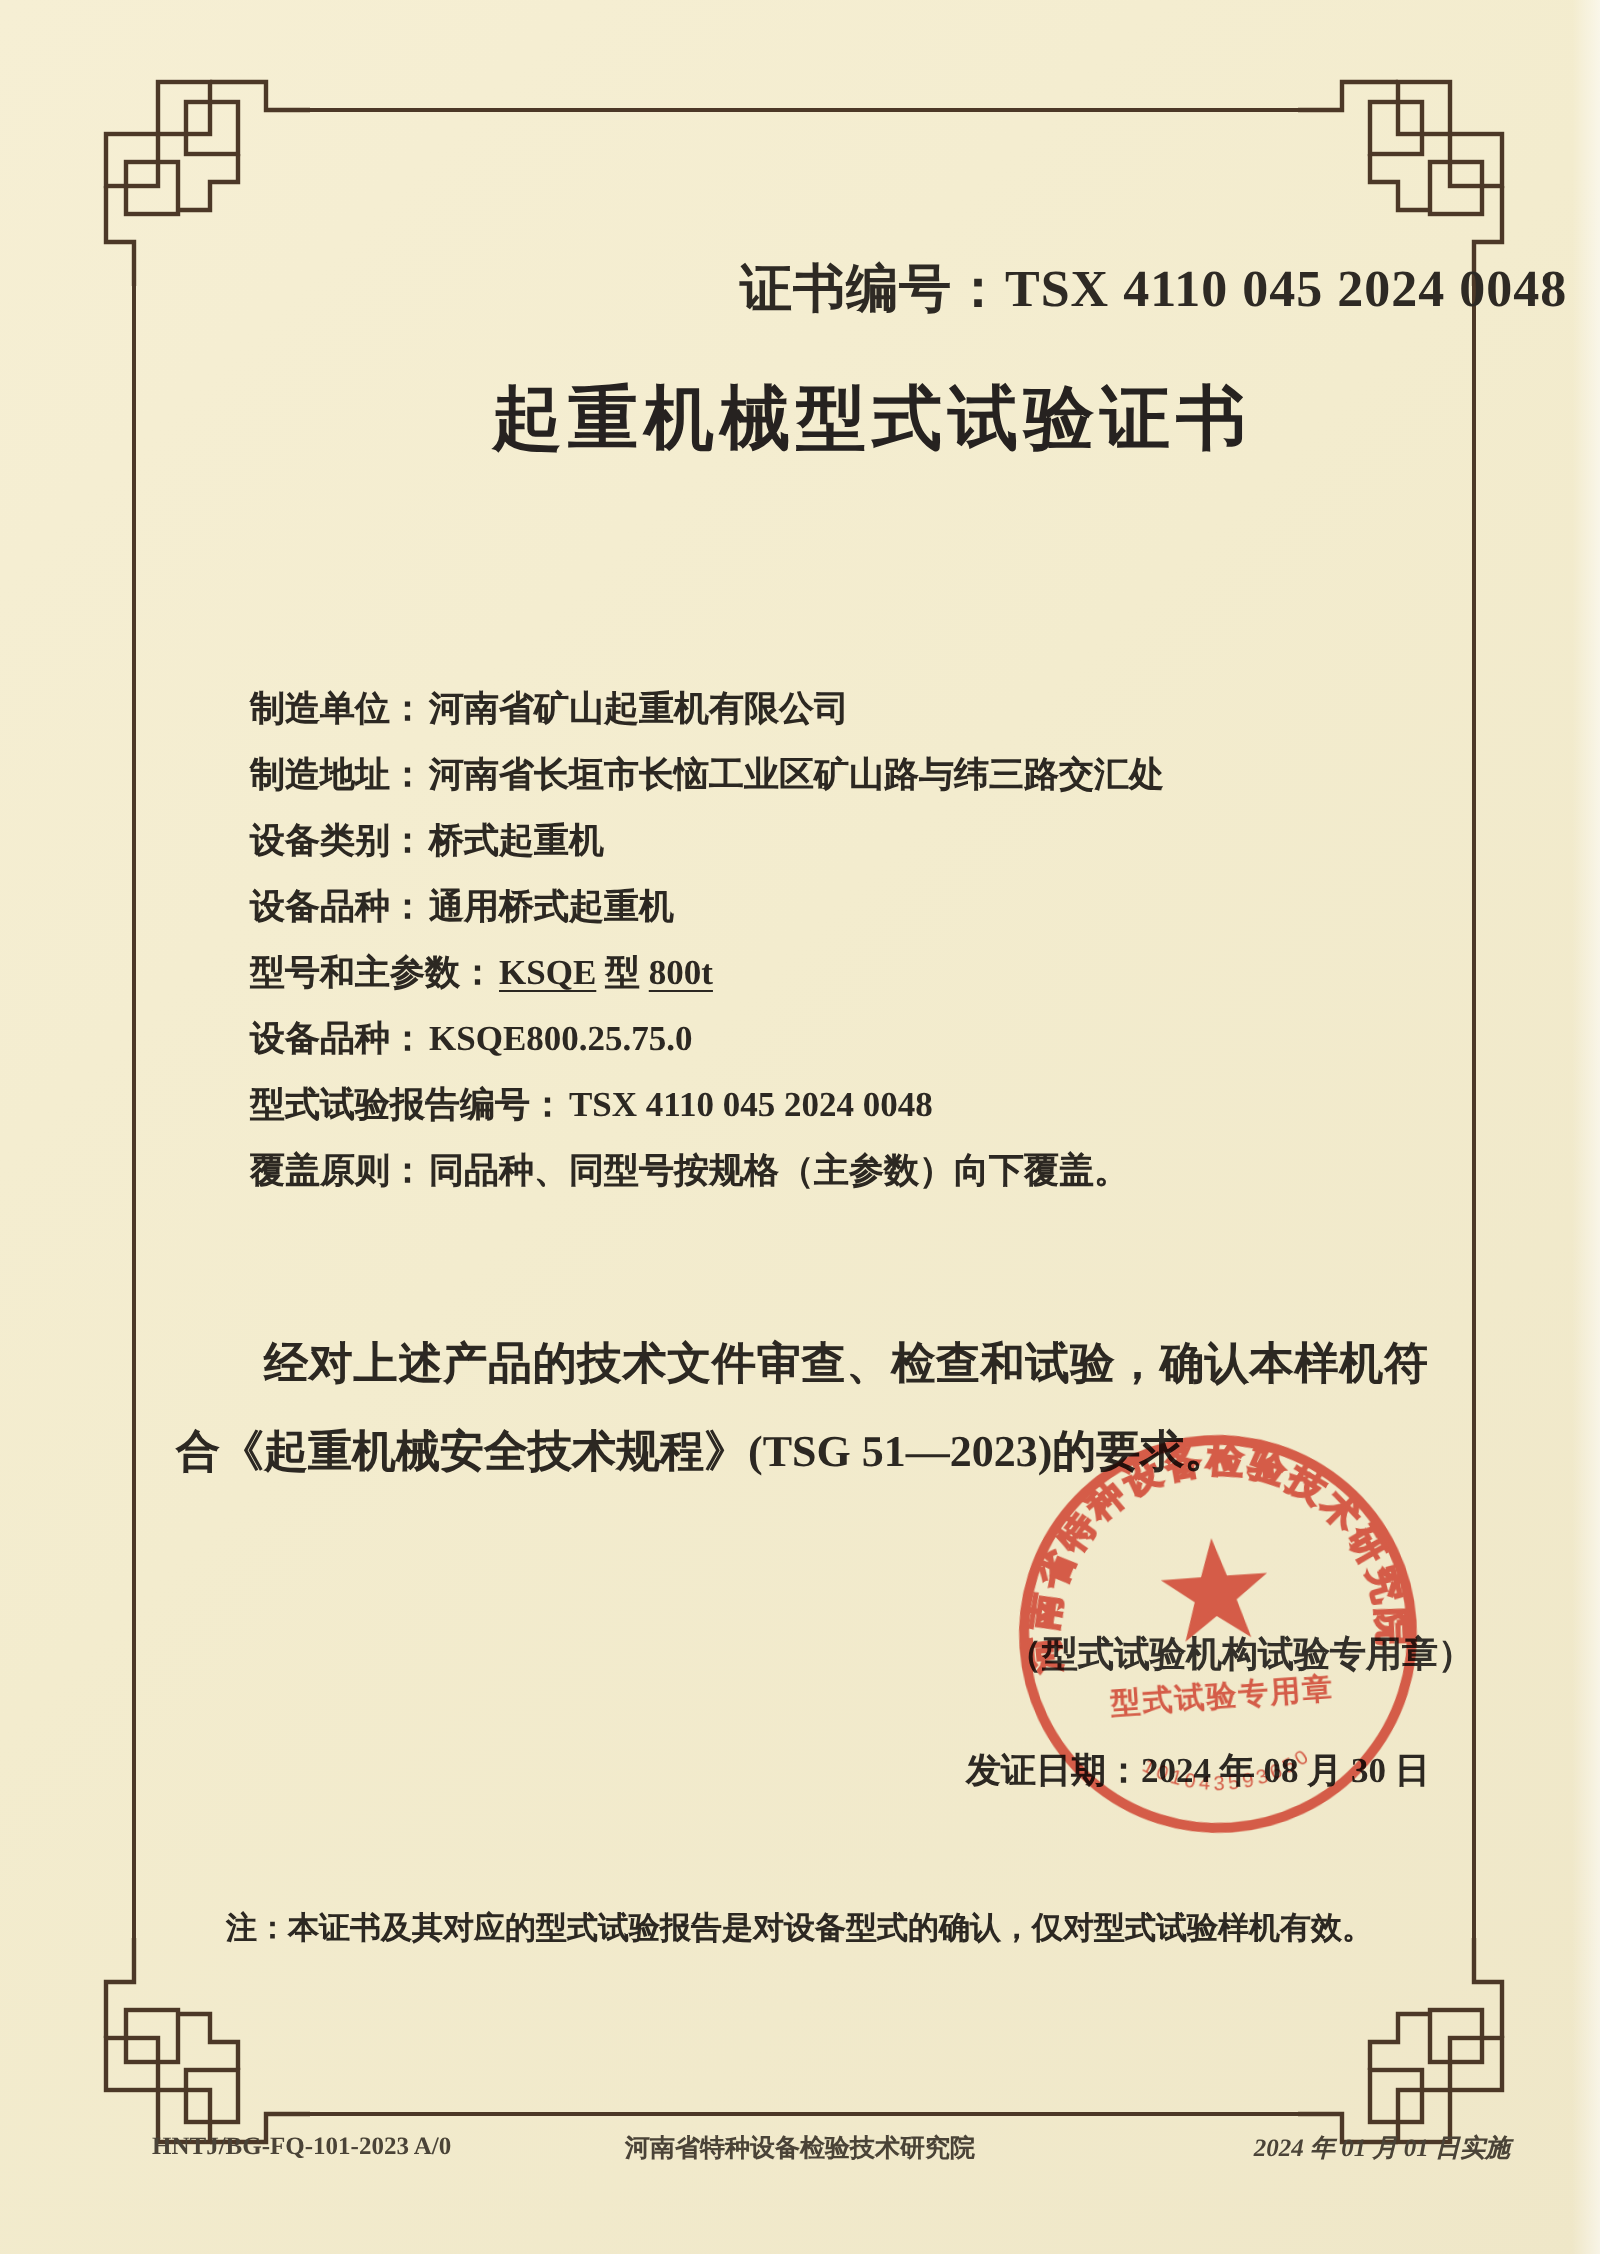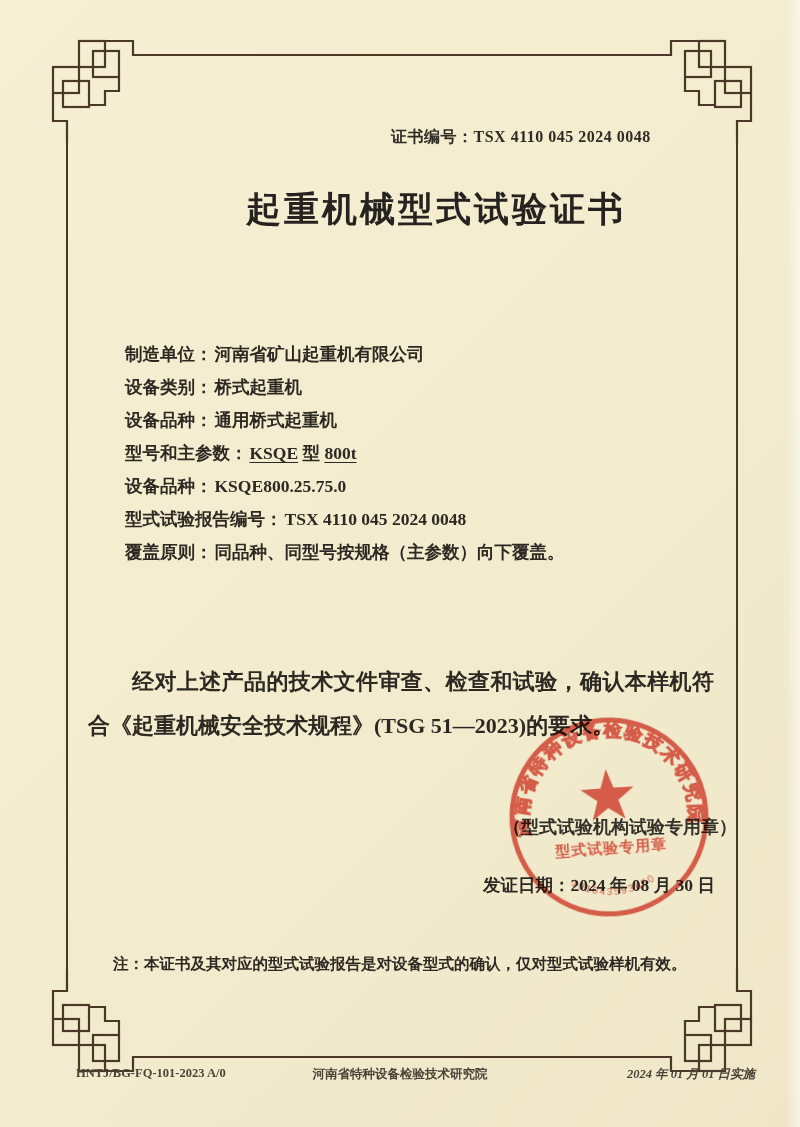--- a/index.html
+++ b/index.html
@@ -26,21 +26,21 @@
   
   .watermark{position:absolute;left:235px;top:415px;width:430px;height:370px;
              opacity:.8;z-index:0;pointer-events:none;}
   .wm-letters{position:absolute;left:0;width:430px;top:268px;text-align:center;
              font-family:"Liberation Sans","DejaVu Sans",sans-serif;
              font-weight:bold;font-size:86px;letter-spacing:10px;color:#d2cfb0;
              transform:scaleY(.9);}
 
   
   .content{position:relative;z-index:1;}
-  .cert-no{position:absolute;left:391px;top:127px;font-size:16px;font-weight:600;
+  .cert-no{position:absolute;left:370px;top:127px;font-size:26px;font-weight:600;
            letter-spacing:.5px;white-space:nowrap;}
   .title{position:absolute;left:0;top:186px;width:800px;text-align:center;
          font-family:"Liberation Sans","DejaVu Sans",sans-serif;
          font-weight:bold;font-size:35px;letter-spacing:3px;color:#262220;padding-left:36px;}
 
   .fields{position:absolute;left:125px;top:341px;width:560px;}
   .field-row{font-size:17.5px;font-weight:bold;height:33px;line-height:26px;
              white-space:nowrap;color:#2c2822;}
   .field-label{margin-right:2px;}
   .u{text-decoration:underline;text-underline-offset:3px;}
@@ -124,20 +124,21 @@
 
 
   <div class="content">
 
     <div class="cert-no"><span>证书编号：</span><span>TSX 4110 045 2024 0048</span></div>
 
     <div class="title">起重机械型式试验证书</div>
 
     <div class="fields">
       <div class="field-row"><span class="field-label">制造单位：</span><span>河南省矿山起重机有限公司</span></div>
+      <div class="field-row"><span class="field-label">制造地址：</span><span>河南省长垣市长恼工业区矿山路与纬三路交汇处</span></div>
       <div class="field-row"><span class="field-label">设备类别：</span><span>桥式起重机</span></div>
       <div class="field-row"><span class="field-label">设备品种：</span><span>通用桥式起重机</span></div>
       <div class="field-row"><span class="field-label">型号和主参数：</span><span class="u">KSQE</span><span> 型 </span><span class="u">800t</span></div>
       <div class="field-row"><span class="field-label">设备品种：</span><span>KSQE800.25.75.0</span></div>
       <div class="field-row"><span class="field-label">型式试验报告编号：</span><span>TSX 4110 045 2024 0048</span></div>
       <div class="field-row"><span class="field-label">覆盖原则：</span><span>同品种、同型号按规格（主参数）向下覆盖。</span></div>
     </div>
 
     <div class="statement">经对上述产品的技术文件审查、检查和试验，确认本样机符合《起重机械安全技术规程》(TSG 51—2023)的要求。</div>
 

